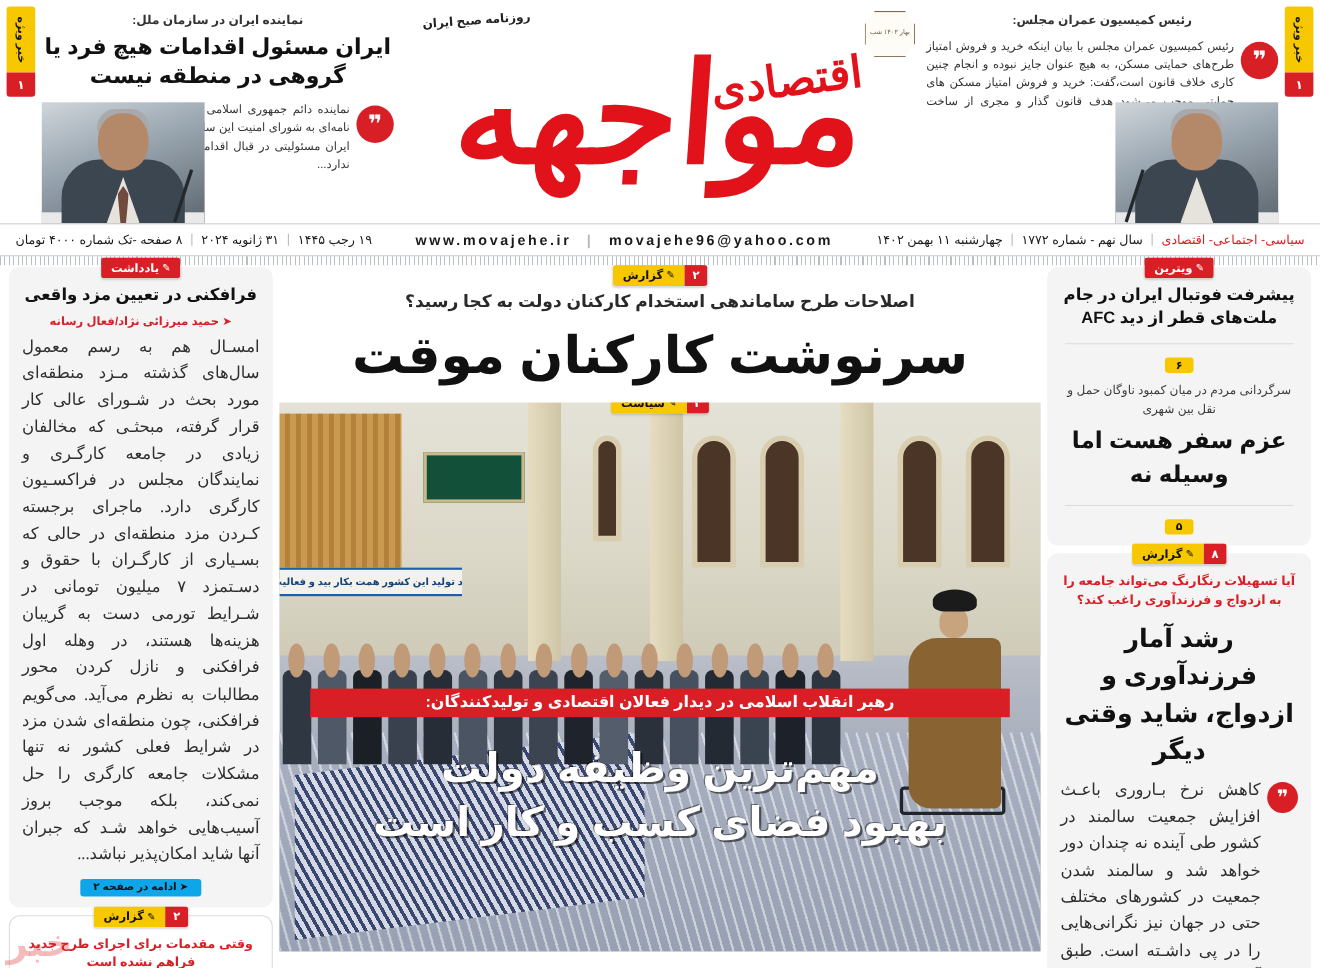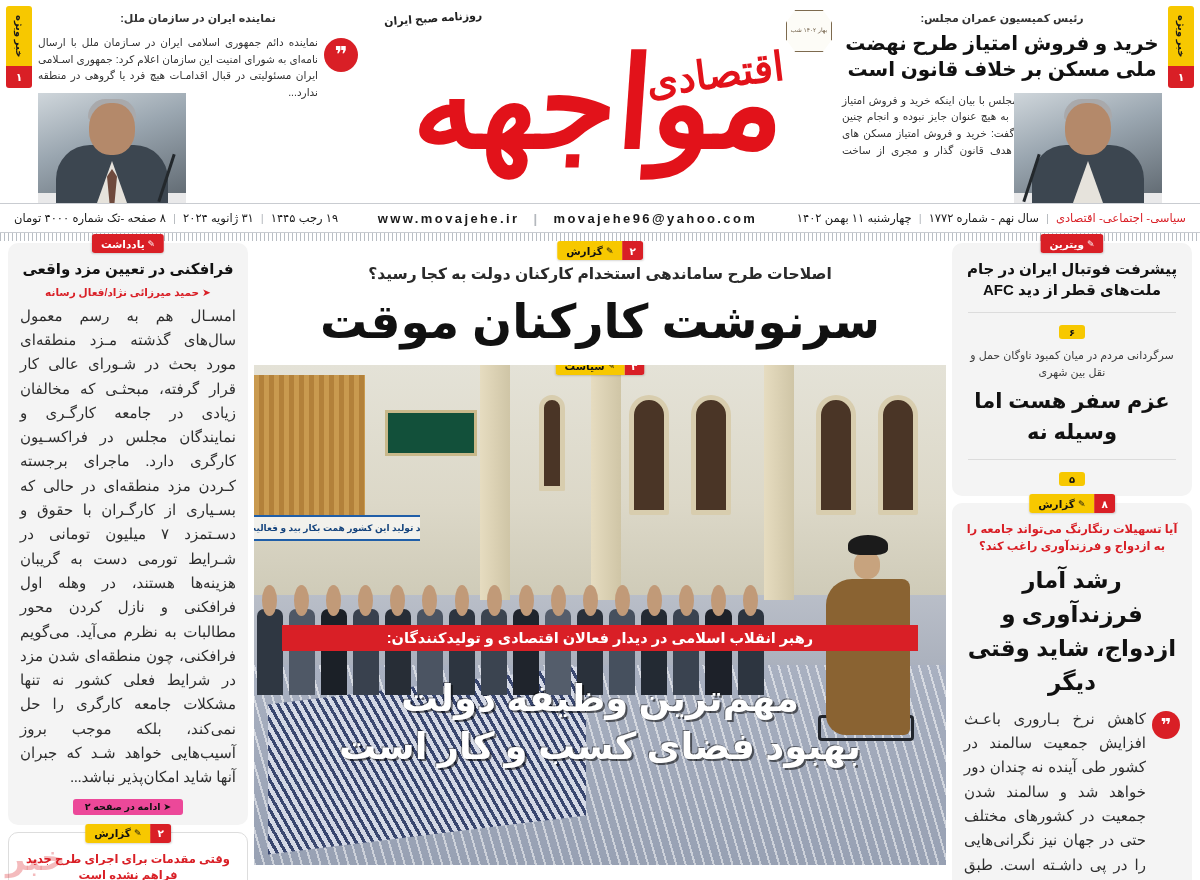--- a/index.html
+++ b/index.html
@@ -228,21 +228,21 @@
     font-size: 10.5px; color: #d91f26; text-align: center;
     font-weight: bold; margin-bottom: 6px;
   }
   .col-text {
     font-size: 15px; line-height: 1.62; color: #2e2e2e;
     text-align: justify;
     font-family: Liberation Serif, serif;
   }
   .more-link {
     margin: 9px auto 0 auto;
-    background: #ec4899; color: #111;
+    background: #0ea5e9; color: #111;
     font-size: 9.5px; font-weight: bold;
     padding: 2.5px 12px; border-radius: 3px;
     display: inline-block;
   }
   .more-wrap { text-align: center; }
 
   .kicker-red {
     font-size: 11.5px; color: #d91f26; font-weight: bold;
     text-align: center; line-height: 1.45; margin-bottom: 8px;
   }
@@ -417,21 +417,20 @@
   </div>
   <div class="corner-tab right">
     <div class="tab-label">خبر ویژه</div>
     <div class="tab-num">۱</div>
   </div>
 
   <div id="masthead">
 
     <div class="top-story">
       <div class="kicker">رئیس کمیسیون عمران مجلس:</div>
-      <div class="headline">خرید و فروش امتیاز طرح نهضت ملی مسکن بر خلاف قانون است</div>
       <div class="body-wrap">
         <div class="quote-mark">❞</div>
         <div class="body">رئیس کمیسیون عمران مجلس با بیان اینکه خرید و فروش امتیاز طرح‌های حمایتی مسکن، به هیچ عنوان جایز نبوده و انجام چنین کاری خلاف قانون است،گفت: خرید و فروش امتیاز مسکن های حمایتی موجب می‌شود هدف قانون گذار و مجری از ساخت مسکن محقق نشده...</div>
       </div>
       <div class="top-photo right-ph">
         <div class="ph-desk"></div>
         <div class="ph-body"></div>
         <div class="ph-shirt"></div>
         <div class="ph-hair"></div>
         <div class="ph-head"></div>
@@ -441,20 +440,21 @@
 
     <div id="logo-area">
       <div class="logo-tagline">روزنامه صبح ایران</div>
       <div class="logo-seal">بهار ۱۴۰۲ شب</div>
       <div class="logo-main">مواجهه</div>
       <div class="logo-sub">اقتصادی</div>
     </div>
 
     <div class="top-story">
       <div class="kicker">نماینده ایران در سازمان ملل:</div>
+      <div class="headline">ایران مسئول اقدامات هیچ فرد یا گروهی در منطقه نیست</div>
       <div class="body-wrap">
         <div class="quote-mark">❞</div>
         <div class="body">نماینده دائم جمهوری اسلامی ایران در سـازمان ملل با ارسال نامه‌ای به شورای امنیت این سازمان اعلام کرد: جمهوری اسـلامی ایران مسئولیتی در قبال اقدامـات هیچ فرد یا گروهی در منطقه ندارد...</div>
       </div>
       <div class="top-photo left-ph">
         <div class="ph-desk"></div>
         <div class="ph-body"></div>
         <div class="ph-shirt"></div>
         <div class="ph-tie"></div>
         <div class="ph-hair"></div>

